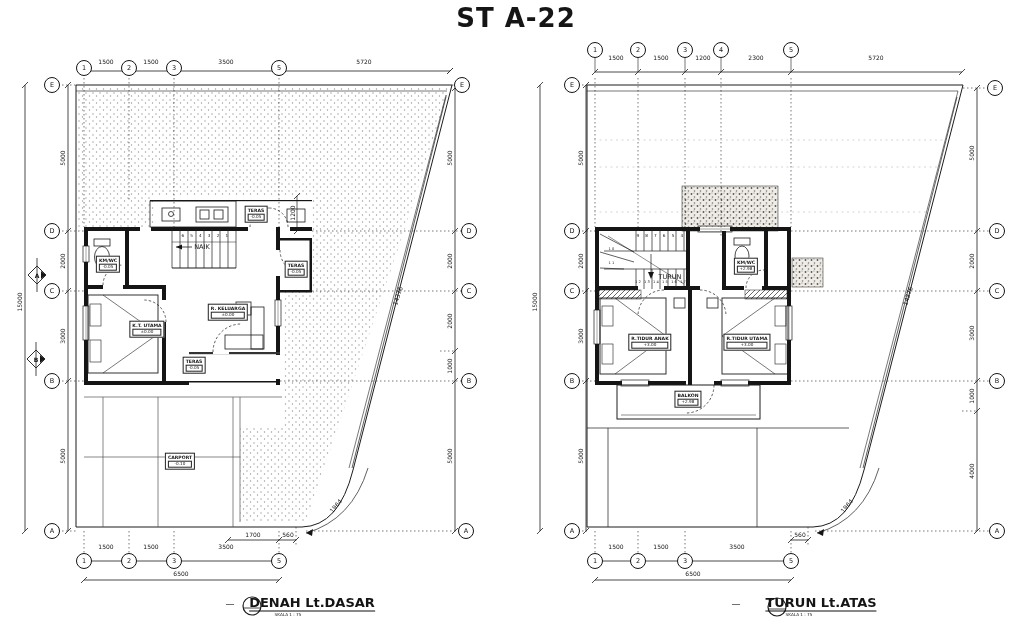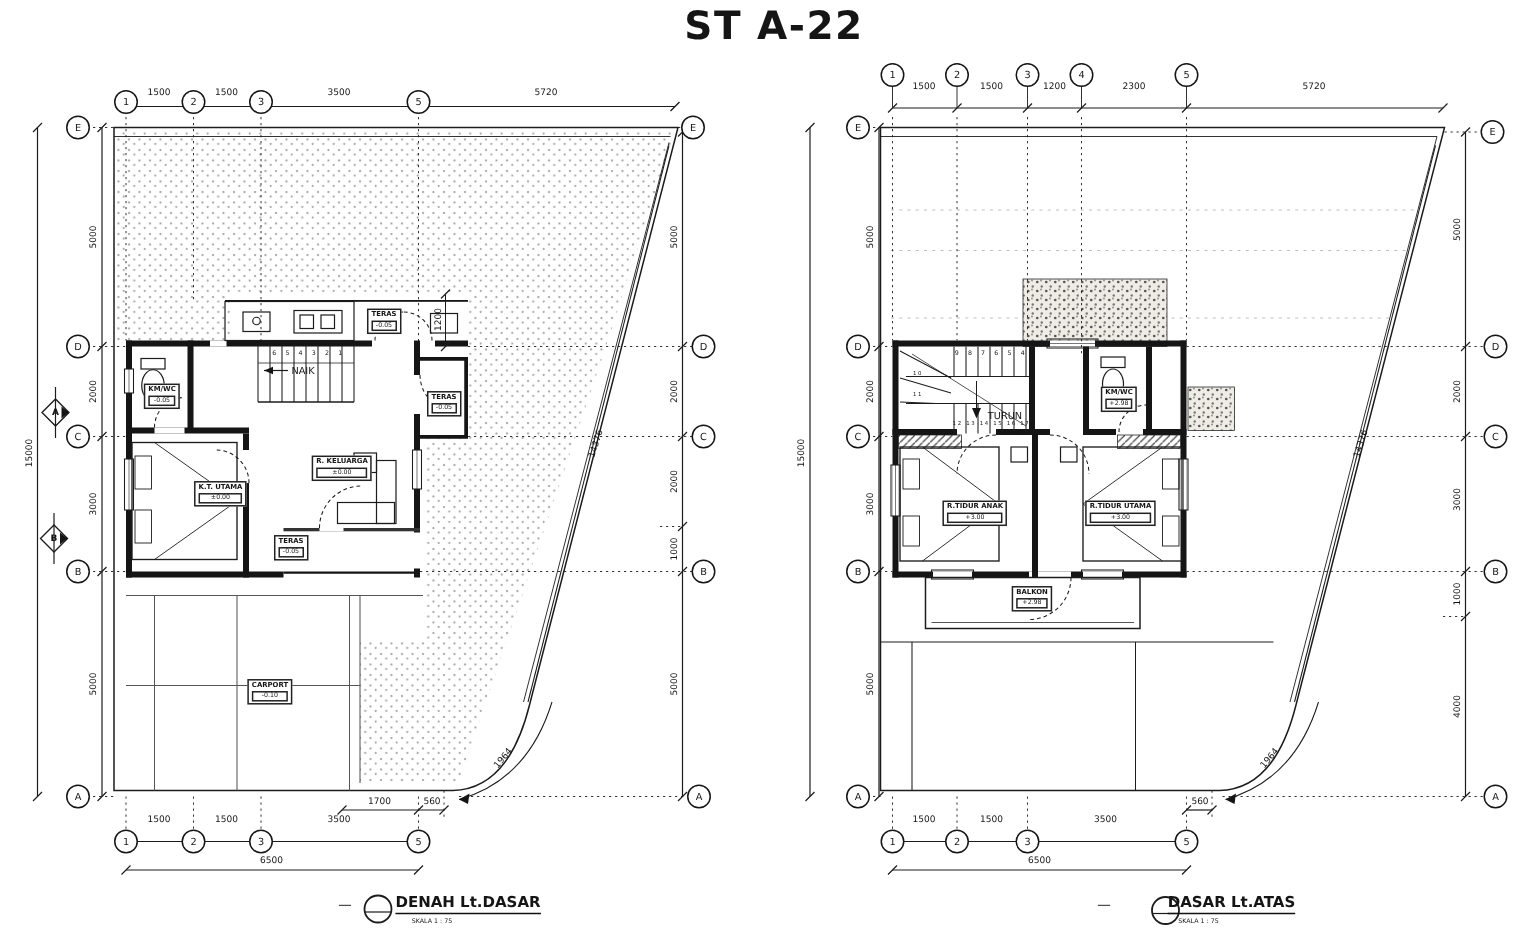--- a/index.html
+++ b/index.html
@@ -15,21 +15,21 @@
   .tiny{font-size:4.2px;letter-spacing:2.4px;}
   .tiny2{font-size:3.6px;letter-spacing:1.1px;}
   .b{position:absolute;width:14px;height:14px;border:1px solid #151515;border-radius:50%;
      background:#fff;font-size:6.5px;display:flex;align-items:center;justify-content:center;
      transform:translate(-50%,-50%);z-index:3;}
   .sec{position:absolute;font-size:6px;font-weight:bold;transform:translate(-50%,-50%);z-index:4;}
   .lbl{position:absolute;transform:translate(-50%,-50%);text-align:center;background:#fff;
        border:.5px solid #222;padding:1px 2px 1px;z-index:2;}
   .lbl .nm{display:block;font-size:4.6px;font-weight:bold;line-height:1.15;}
   .lbl .el{display:block;font-size:4.2px;line-height:1.15;border:.5px solid #222;margin-top:.5px;padding:0 1px;}
-  .cap-title{position:absolute;transform:translate(-50%,-50%);font-size:10px;font-weight:bold;
+  .cap-title{position:absolute;transform:translate(-50%,-50%);font-size:13px;font-weight:bold;
              border-bottom:1.5px solid #111;white-space:nowrap;padding-bottom:1px;}
   .cap-scale{position:absolute;transform:translate(-50%,-50%);font-size:4.2px;white-space:nowrap;}
   .dash{position:absolute;transform:translate(-50%,-50%);font-size:9px;}
   .naik{position:absolute;transform:translate(-50%,-50%);font-size:6.5px;white-space:nowrap;}
 </style>
 </head>
 <body>
 
 <div id="canvas">
 
@@ -441,16 +441,16 @@
     </div>
 <div class="lbl" style="left:747px;top:342px">
   <span class="nm">R.TIDUR UTAMA</span>
       <span class="el">+3.00</span>
     </div>
 <div class="lbl" style="left:688px;top:399px">
   <span class="nm">BALKON</span>
       <span class="el">+2.98</span>
     </div>
 <span class="dash" style="left:736px;top:604px">—</span>
-<span class="cap-title" style="left:821px;top:603px">DASAR Lt.ATAS</span>
+<span class="cap-title" style="left:821px;top:603px">TURUN Lt.ATAS</span>
 <span class="cap-scale" style="left:799px;top:614px">SKALA 1 : 75</span>
 
 </div>
 
 </body></html>

